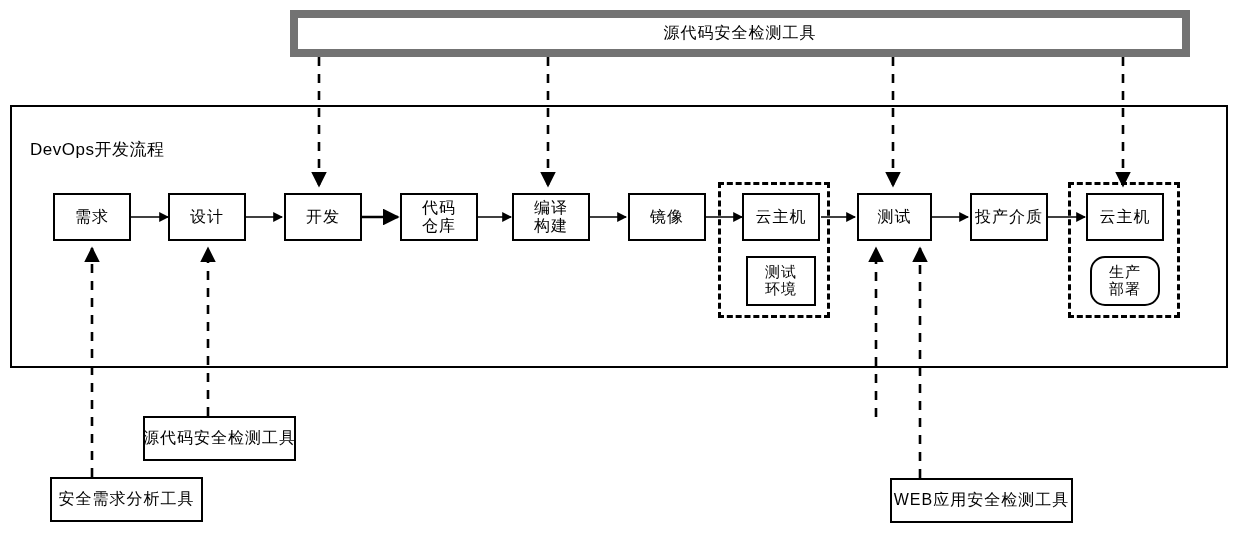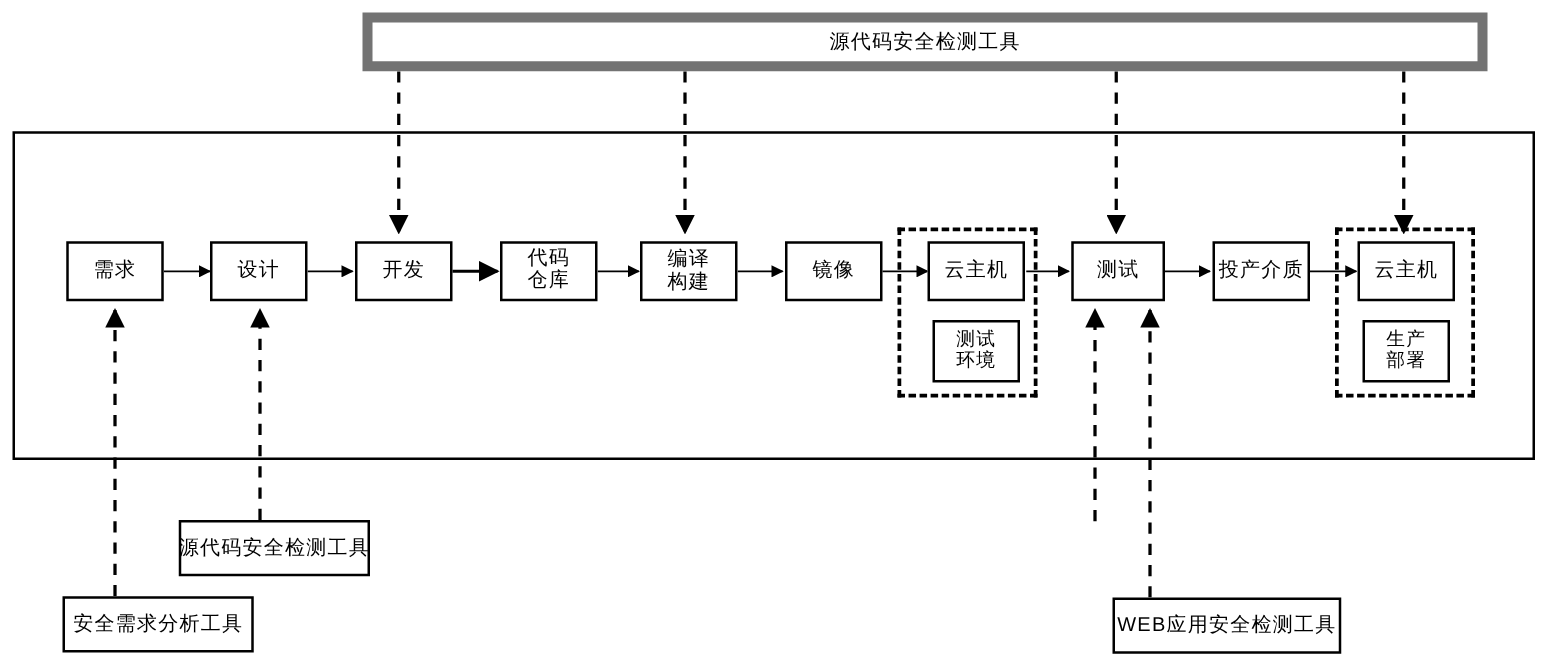--- a/index.html
+++ b/index.html
@@ -63,37 +63,38 @@
       <line x1="876" y1="417" x2="876" y2="248" marker-end="url(#arrowbig)"></line>
       <line x1="920" y1="478" x2="920" y2="248" marker-end="url(#arrowbig)"></line>
     </g>
   </svg>
 
   <div class="topbar" style="left:290px;top:10px;width:900px;height:47px;">
     <span>源代码安全检测工具</span>
   </div>
 
   <div class="outer" style="left:10px;top:105px;width:1218px;height:263px;"></div>
+  <div class="frame-title" style="left:30px;top:138px;">DevOps开发流程</div>
 
   <div class="group-dash" style="left:718px;top:182px;width:112px;height:136px;"></div>
   <div class="group-dash" style="left:1068px;top:182px;width:112px;height:136px;"></div>
 
   <div class="node stage-label" style="left:53px;top:193px;width:78px;height:48px;">
     <span>需求</span>
   </div>
 
   <div class="node stage-label" style="left:168px;top:193px;width:78px;height:48px;">
     <span>设计</span>
   </div>
 
   <div class="node stage-label" style="left:284px;top:193px;width:78px;height:48px;">
     <span>开发</span>
   </div>
 
-  <div class="node stage-label" style="left:400px;top:193px;width:78px;height:48px;flex-direction:column;font-family:Liberation Mono, monospace;">
+  <div class="node stage-label" style="left:400px;top:193px;width:78px;height:48px;flex-direction:column;">
     <span>代码</span>
     <span>仓库</span>
   </div>
 
   <div class="node stage-label" style="left:512px;top:193px;width:78px;height:48px;flex-direction:column;align-items:center;">
     <span>编译</span>
     <span>构建</span>
   </div>
 
   <div class="node stage-label" style="left:628px;top:193px;width:78px;height:48px;justify-content:center;">
@@ -115,21 +116,21 @@
 
   <div class="node stage-label" style="left:970px;top:193px;width:78px;height:48px;flex-direction:row;">
     <span>投产</span>
     <span>介质</span>
   </div>
 
   <div class="node stage-label" style="left:1086px;top:193px;width:78px;height:48px;">
     <span>云主机</span>
   </div>
 
-  <div class="node sub" style="left:1090px;top:256px;width:70px;height:50px;flex-direction:column;">
+  <div class="node sub" style="left:1090px;top:256px;width:70px;height:50px;flex-direction:column;border-radius:15px;">
     <span>生产</span>
     <span>部署</span>
   </div>
 
   <div class="toolbox" style="left:143px;top:416px;width:153px;height:45px;">
     <span>源代码安全检测工具</span>
   </div>
 
   <div class="toolbox" style="left:50px;top:477px;width:153px;height:45px;">
     <span>安全需求分析工具</span>

